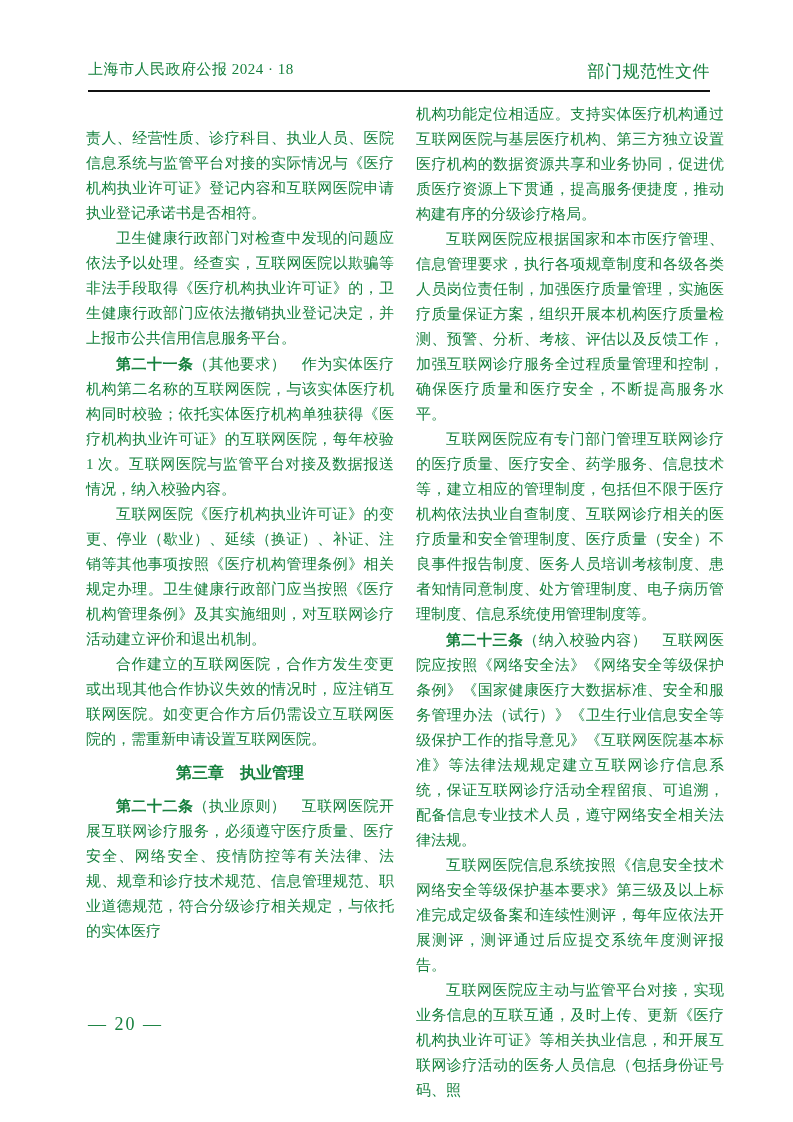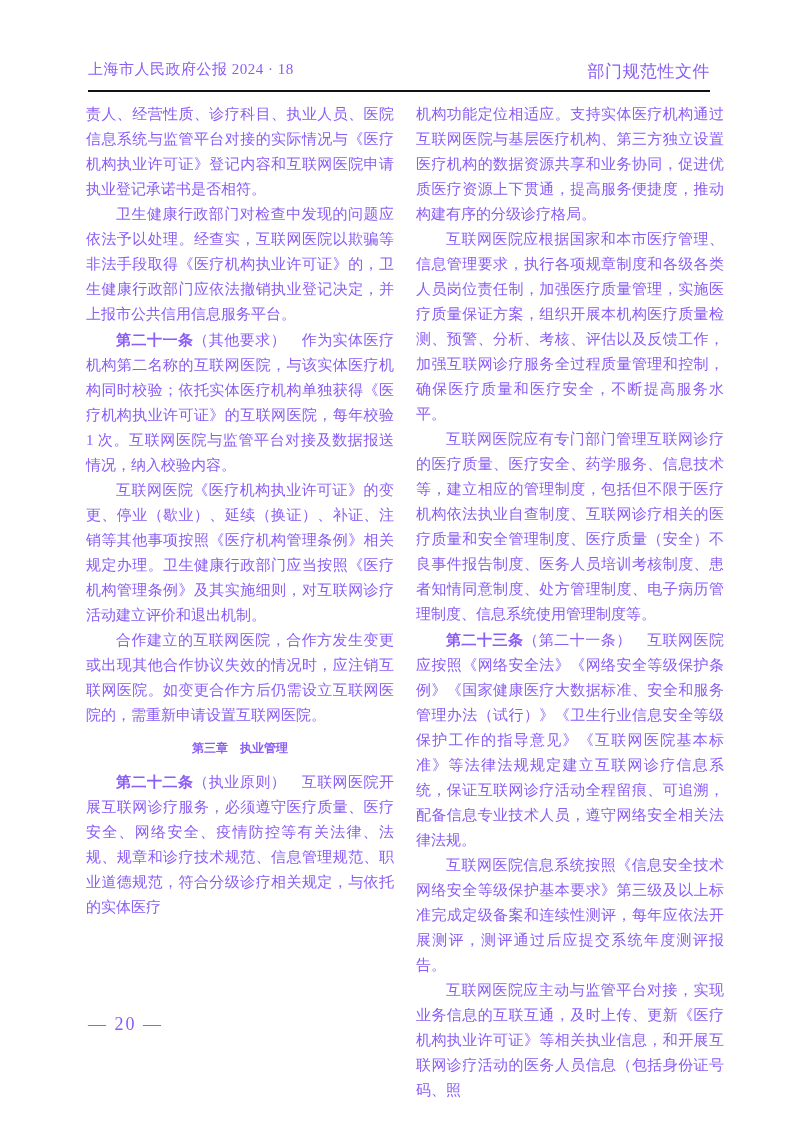--- a/index.html
+++ b/index.html
@@ -2,21 +2,21 @@
 <html><head>
 <meta charset="utf-8">
 <style>
   html, body { margin: 0; padding: 0; background: #ffffff; }
   .page {
     position: relative;
     width: 793px;
     height: 1122px;
     background: #ffffff;
     font-family: "Liberation Serif", "DejaVu Serif", serif;
-    color: #8b5cf6;
+    color: #15803d;
     overflow: hidden;
   }
   .header-left {
     position: absolute;
     left: 88px;
     top: 60px;
     font-size: 15px;
     letter-spacing: 0.5px;
     white-space: nowrap;
   }
@@ -34,37 +34,37 @@
     top: 90px;
     width: 622px;
     height: 2px;
     background: #111111;
   }
   .col {
     position: absolute;
     top: 102px;
     width: 308px;
   }
-  .col-left  { left: 86px;  }
+  .col-left  { left: 86px; margin-top: 24px;  }
   .col-right { left: 416px; }
   p.para {
     margin: 0;
     font-size: 15px;
     line-height: 25px;
     text-align: justify;
     text-indent: 2em;
   }
   p.para.no-indent { text-indent: 0; }
   .lead-bold {
     font-weight: 700;
     font-family: "Liberation Sans", "DejaVu Sans", sans-serif;
   }
   h2.chapter-heading {
     margin: 8px 0 8px 0;
-    font-size: 12px;
+    font-size: 16px;
     line-height: 25px;
     text-align: center;
     font-weight: 700;
     font-family: "Liberation Sans", "DejaVu Sans", sans-serif;
   }
   .footer-page {
     position: absolute;
     left: 88px;
     top: 1014px;
     font-size: 18px;
@@ -88,20 +88,20 @@
     <p class="para"><span>互联网医院《医疗机构执业许可证》的变更、停业（歇业）、延续（换证）、补证、注销等其他事项按照《医疗机构管理条例》相关规定办理。卫生健康行政部门应当按照《医疗机构管理条例》及其实施细则，对互联网诊疗活动建立评价和退出机制。</span></p>
     <p class="para"><span>合作建立的互联网医院，合作方发生变更或出现其他合作协议失效的情况时，应注销互联网医院。如变更合作方后仍需设立互联网医院的，需重新申请设置互联网医院。</span></p>
     <h2 class="chapter-heading">第三章　执业管理</h2>
     <p class="para"><span class="lead-bold">第二十二条</span><span>（执业原则）　</span><span>互联网医院开展互联网诊疗服务，必须遵守医疗质量、医疗安全、网络安全、疫情防控等有关法律、法规、规章和诊疗技术规范、信息管理规范、职业道德规范，符合分级诊疗相关规定，与依托的实体医疗</span></p>
   </div>
 
   <div class="col col-right">
     <p class="para no-indent"><span>机构功能定位相适应。支持实体医疗机构通过互联网医院与基层医疗机构、第三方独立设置医疗机构的数据资源共享和业务协同，促进优质医疗资源上下贯通，提高服务便捷度，推动构建有序的分级诊疗格局。</span></p>
     <p class="para"><span>互联网医院应根据国家和本市医疗管理、信息管理要求，执行各项规章制度和各级各类人员岗位责任制，加强医疗质量管理，实施医疗质量保证方案，组织开展本机构医疗质量检测、预警、分析、考核、评估以及反馈工作，加强互联网诊疗服务全过程质量管理和控制，确保医疗质量和医疗安全，不断提高服务水平。</span></p>
     <p class="para"><span>互联网医院应有专门部门管理互联网诊疗的医疗质量、医疗安全、药学服务、信息技术等，建立相应的管理制度，包括但不限于医疗机构依法执业自查制度、互联网诊疗相关的医疗质量和安全管理制度、医疗质量（安全）不良事件报告制度、医务人员培训考核制度、患者知情同意制度、处方管理制度、电子病历管理制度、信息系统使用管理制度等。</span></p>
-    <p class="para"><span class="lead-bold">第二十三条</span><span>（第二十一条）　</span><span>互联网医院应按照《网络安全法》《网络安全等级保护条例》《国家健康医疗大数据标准、安全和服务管理办法（试行）》《卫生行业信息安全等级保护工作的指导意见》《互联网医院基本标准》等法律法规规定建立互联网诊疗信息系统，保证互联网诊疗活动全程留痕、可追溯，配备信息专业技术人员，遵守网络安全相关法律法规。</span></p>
+    <p class="para"><span class="lead-bold">第二十三条</span><span>（纳入校验内容）　</span><span>互联网医院应按照《网络安全法》《网络安全等级保护条例》《国家健康医疗大数据标准、安全和服务管理办法（试行）》《卫生行业信息安全等级保护工作的指导意见》《互联网医院基本标准》等法律法规规定建立互联网诊疗信息系统，保证互联网诊疗活动全程留痕、可追溯，配备信息专业技术人员，遵守网络安全相关法律法规。</span></p>
     <p class="para"><span>互联网医院信息系统按照《信息安全技术网络安全等级保护基本要求》第三级及以上标准完成定级备案和连续性测评，每年应依法开展测评，测评通过后应提交系统年度测评报告。</span></p>
     <p class="para"><span>互联网医院应主动与监管平台对接，实现业务信息的互联互通，及时上传、更新《医疗机构执业许可证》等相关执业信息，和开展互联网诊疗活动的医务人员信息（包括身份证号码、照</span></p>
   </div>
 
   <div class="footer-page">— 20 —</div>
 
 </div>
 
 </body></html>

